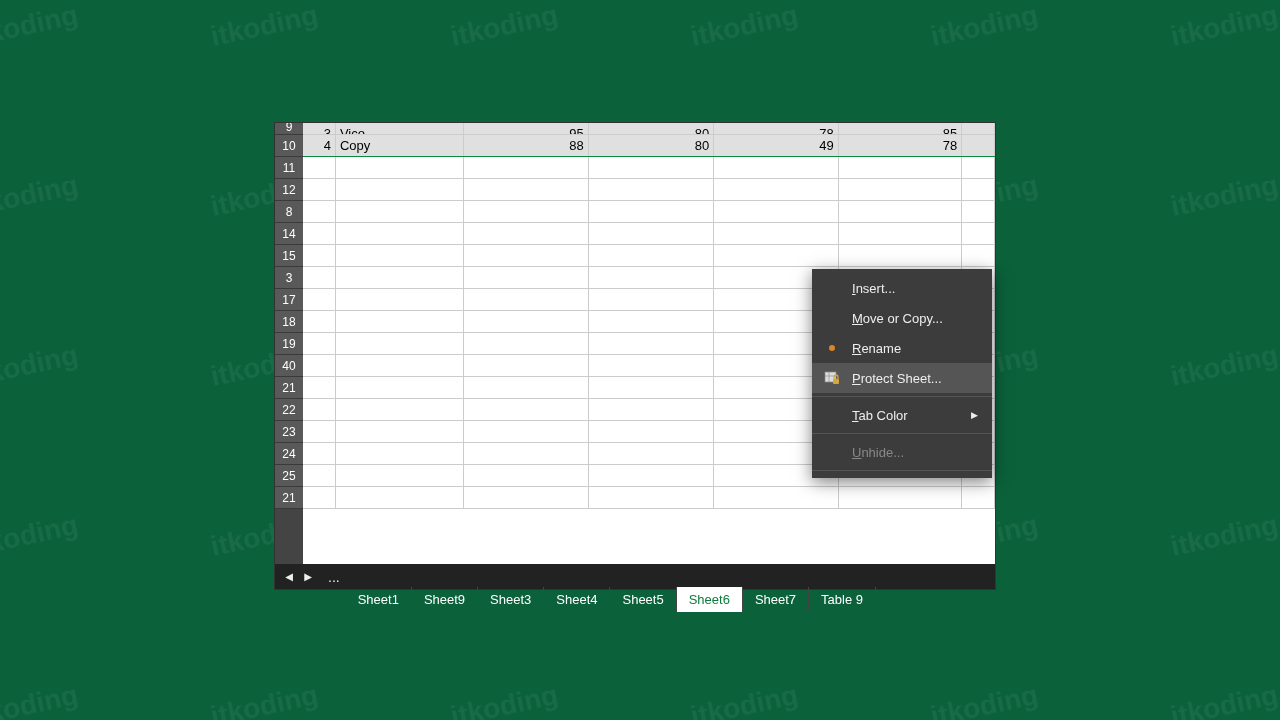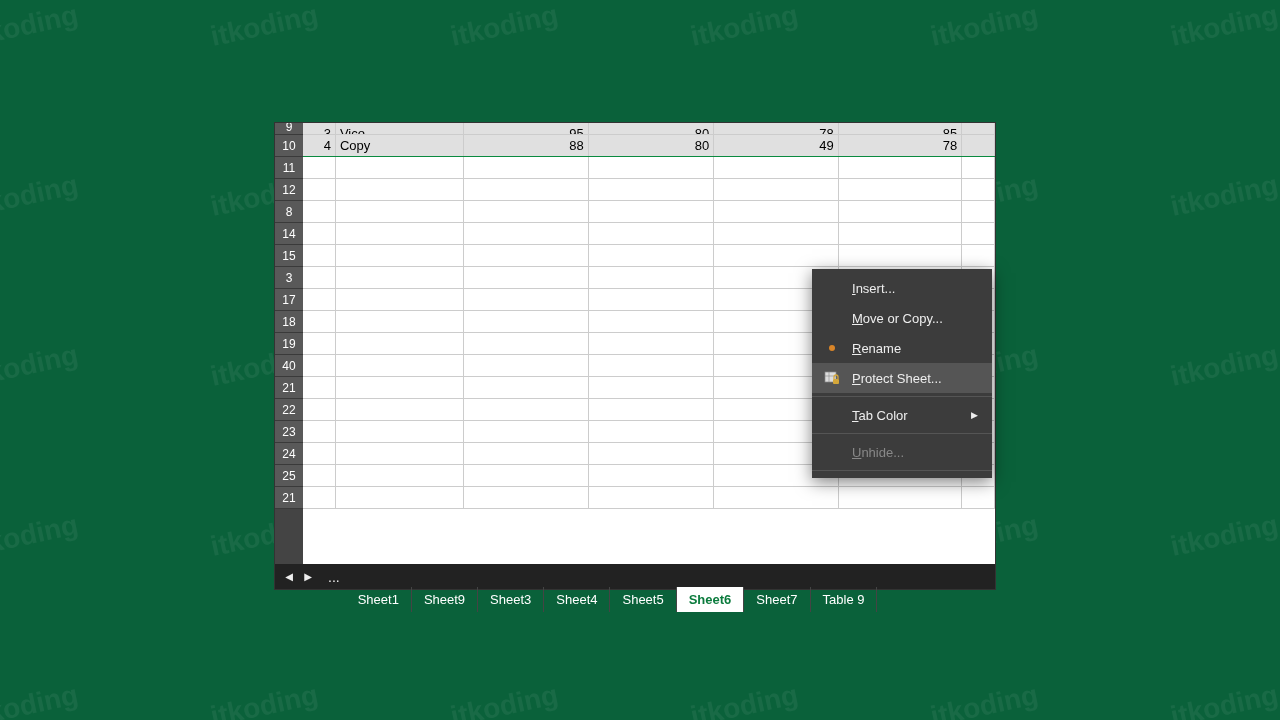--- a/index.html
+++ b/index.html
@@ -22,21 +22,21 @@
 .cD { width: 126px; text-align: right; }
 .cE { width: 125px; text-align: right; }
 .cF { width: 124px; text-align: right; }
 .cG { width: 33px; }
 .tab-bar { position: absolute; left: 0; bottom: 0; width: 100%; height: 25px; background: #222; display: flex; align-items: center; }
 .tab-nav { display: flex; align-items: center; gap: 3px; padding: 0 6px; }
 .tab-nav-btn { width: 16px; height: 16px; color: #eee; display: flex; align-items: center; justify-content: center; font-size: 10px; cursor: pointer; }
 .tab-ellipsis { color: #eee; padding: 0 6px; font-size: 14px; line-height: 10px; }
 .tabs { display: flex; height: 100%; align-items: stretch; margin-top: 45px; }
 .tab { padding: 0 12px; color: #fff; font-size: 13px; border-right: 1px solid #444; display: flex; align-items: center; cursor: pointer; }
-.tab.active { background: #fff; color: #0b7b3d; font-weight: 700; }
+.tab.active { background: #fff; color: #0b7b3d; font-weight: 400; }
 .ctx-menu { position: absolute; left: 812px; top: 269px; width: 180px; background: #3c3c3c; color: #eee; padding: 4px 0; box-shadow: 0 4px 16px rgba(0,0,0,.5); font-size: 13px; z-index: 10; }
 .ctx-item { display: flex; align-items: center; height: 30px; padding: 0 14px 0 40px; position: relative; cursor: default; }
 .ctx-item.hover { background: #555; }
 .ctx-item.disabled { color: #888; text-align: center; }
 .ctx-sep { height: 1px; background: #555; margin: 3px 0; }
 .ctx-icon { position: absolute; left: 12px; width: 16px; height: 16px; display: flex; align-items: center; justify-content: center; }
 .ctx-arrow { margin-left: auto; font-size: 9px; }
 .u { text-decoration: underline; text-underline-offset: 1px; }
 .icon-rename { width: 6px; height: 6px; background: #d98528; border-radius: 50%; }
 .wm { position: absolute; inset: 0; pointer-events: none; opacity: 0.06; }

